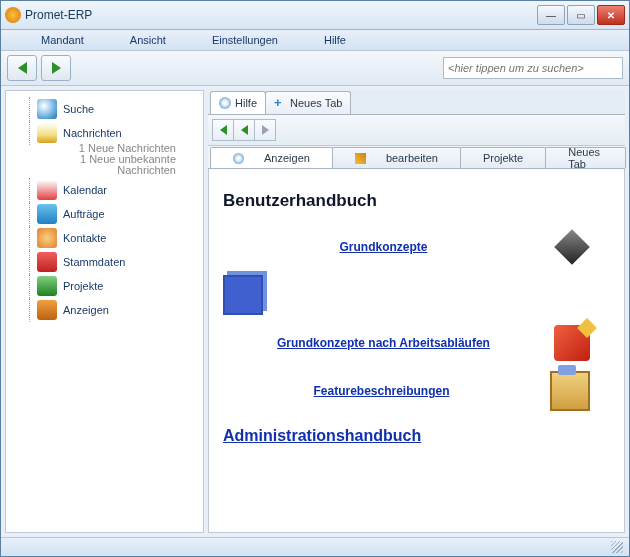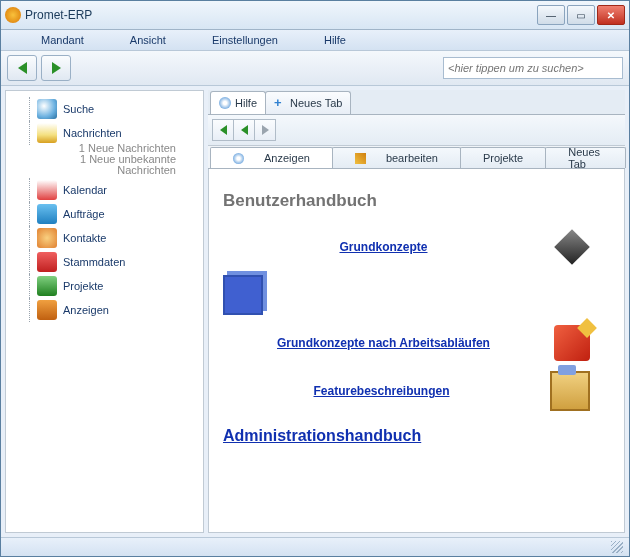--- a/index.html
+++ b/index.html
@@ -45,21 +45,21 @@
 .nb2 .a{width:0;height:0;border-top:5px solid transparent;border-bottom:5px solid transparent;}
 .nb2 .a.l{border-right:7px solid #2a9028;}
 .nb2 .a.r{border-left:7px solid #2a9028;}
 .nb2 .a.r.gray{border-left-color:#9aa4ae;}
 .subtabs{display:flex;height:22px;align-items:flex-end;border-bottom:1px solid #a8b4c0;background:#f0f4f8;padding-left:2px;}
 .stab{height:20px;padding:0 22px;border:1px solid #a8b4c0;border-bottom:none;background:linear-gradient(#f4f8fc,#e4ecf4);display:flex;align-items:center;gap:20px;border-radius:2px 2px 0 0;font-size:11px;color:#2a3a4a;margin-right:-1px;}
 .stab.active{background:#fff;z-index:2;position:relative;}
 .ico-eye{width:11px;height:11px;background:radial-gradient(circle,#fff 20%,#3080d0);border-radius:50%;}
 .ico-pen{width:11px;height:11px;background:linear-gradient(45deg,#f0c040,#d08010);}
 .content{flex:1;background:#fff;border:1px solid #c0cad4;border-top:none;padding:14px 14px;overflow:auto;}
-.content h2{font-size:17px;font-weight:bold;color:#737373;margin:8px 0 18px 0;}
+.content h2{font-size:17px;font-weight:bold;color:#0f172a;margin:8px 0 18px 0;}
 .row{display:flex;align-items:center;margin:10px 0;gap:10px;}
 .row a{flex:1;color:#1030b0;text-decoration:underline;font-weight:bold;font-size:12px;text-align:center;}
 .row .big-ico{width:36px;height:36px;flex:0 0 36px;margin-right:20px;}
 .bi1{background:linear-gradient(135deg,#888,#222);transform:rotate(45deg) scale(.7);}
 .bi2{background:#4060d0;border:2px solid #3050b0;box-shadow:4px -4px 0 #7090e0;}
 .bi3{background:linear-gradient(135deg,#f06040,#c02010);border-radius:4px;position:relative;}
 .bi3::after{content:"";position:absolute;right:-4px;top:-4px;width:14px;height:14px;background:#f0c040;transform:rotate(45deg);}
 .bi4{background:linear-gradient(#f0d080,#d0a040);border:2px solid #a07020;position:relative;}
 .bi4::after{content:"";position:absolute;left:6px;top:-8px;width:18px;height:10px;background:#80a0e0;border-radius:2px;}
 .content .admin{display:block;color:#1030b0;text-decoration:underline;font-weight:bold;font-size:16px;margin-top:16px;}

